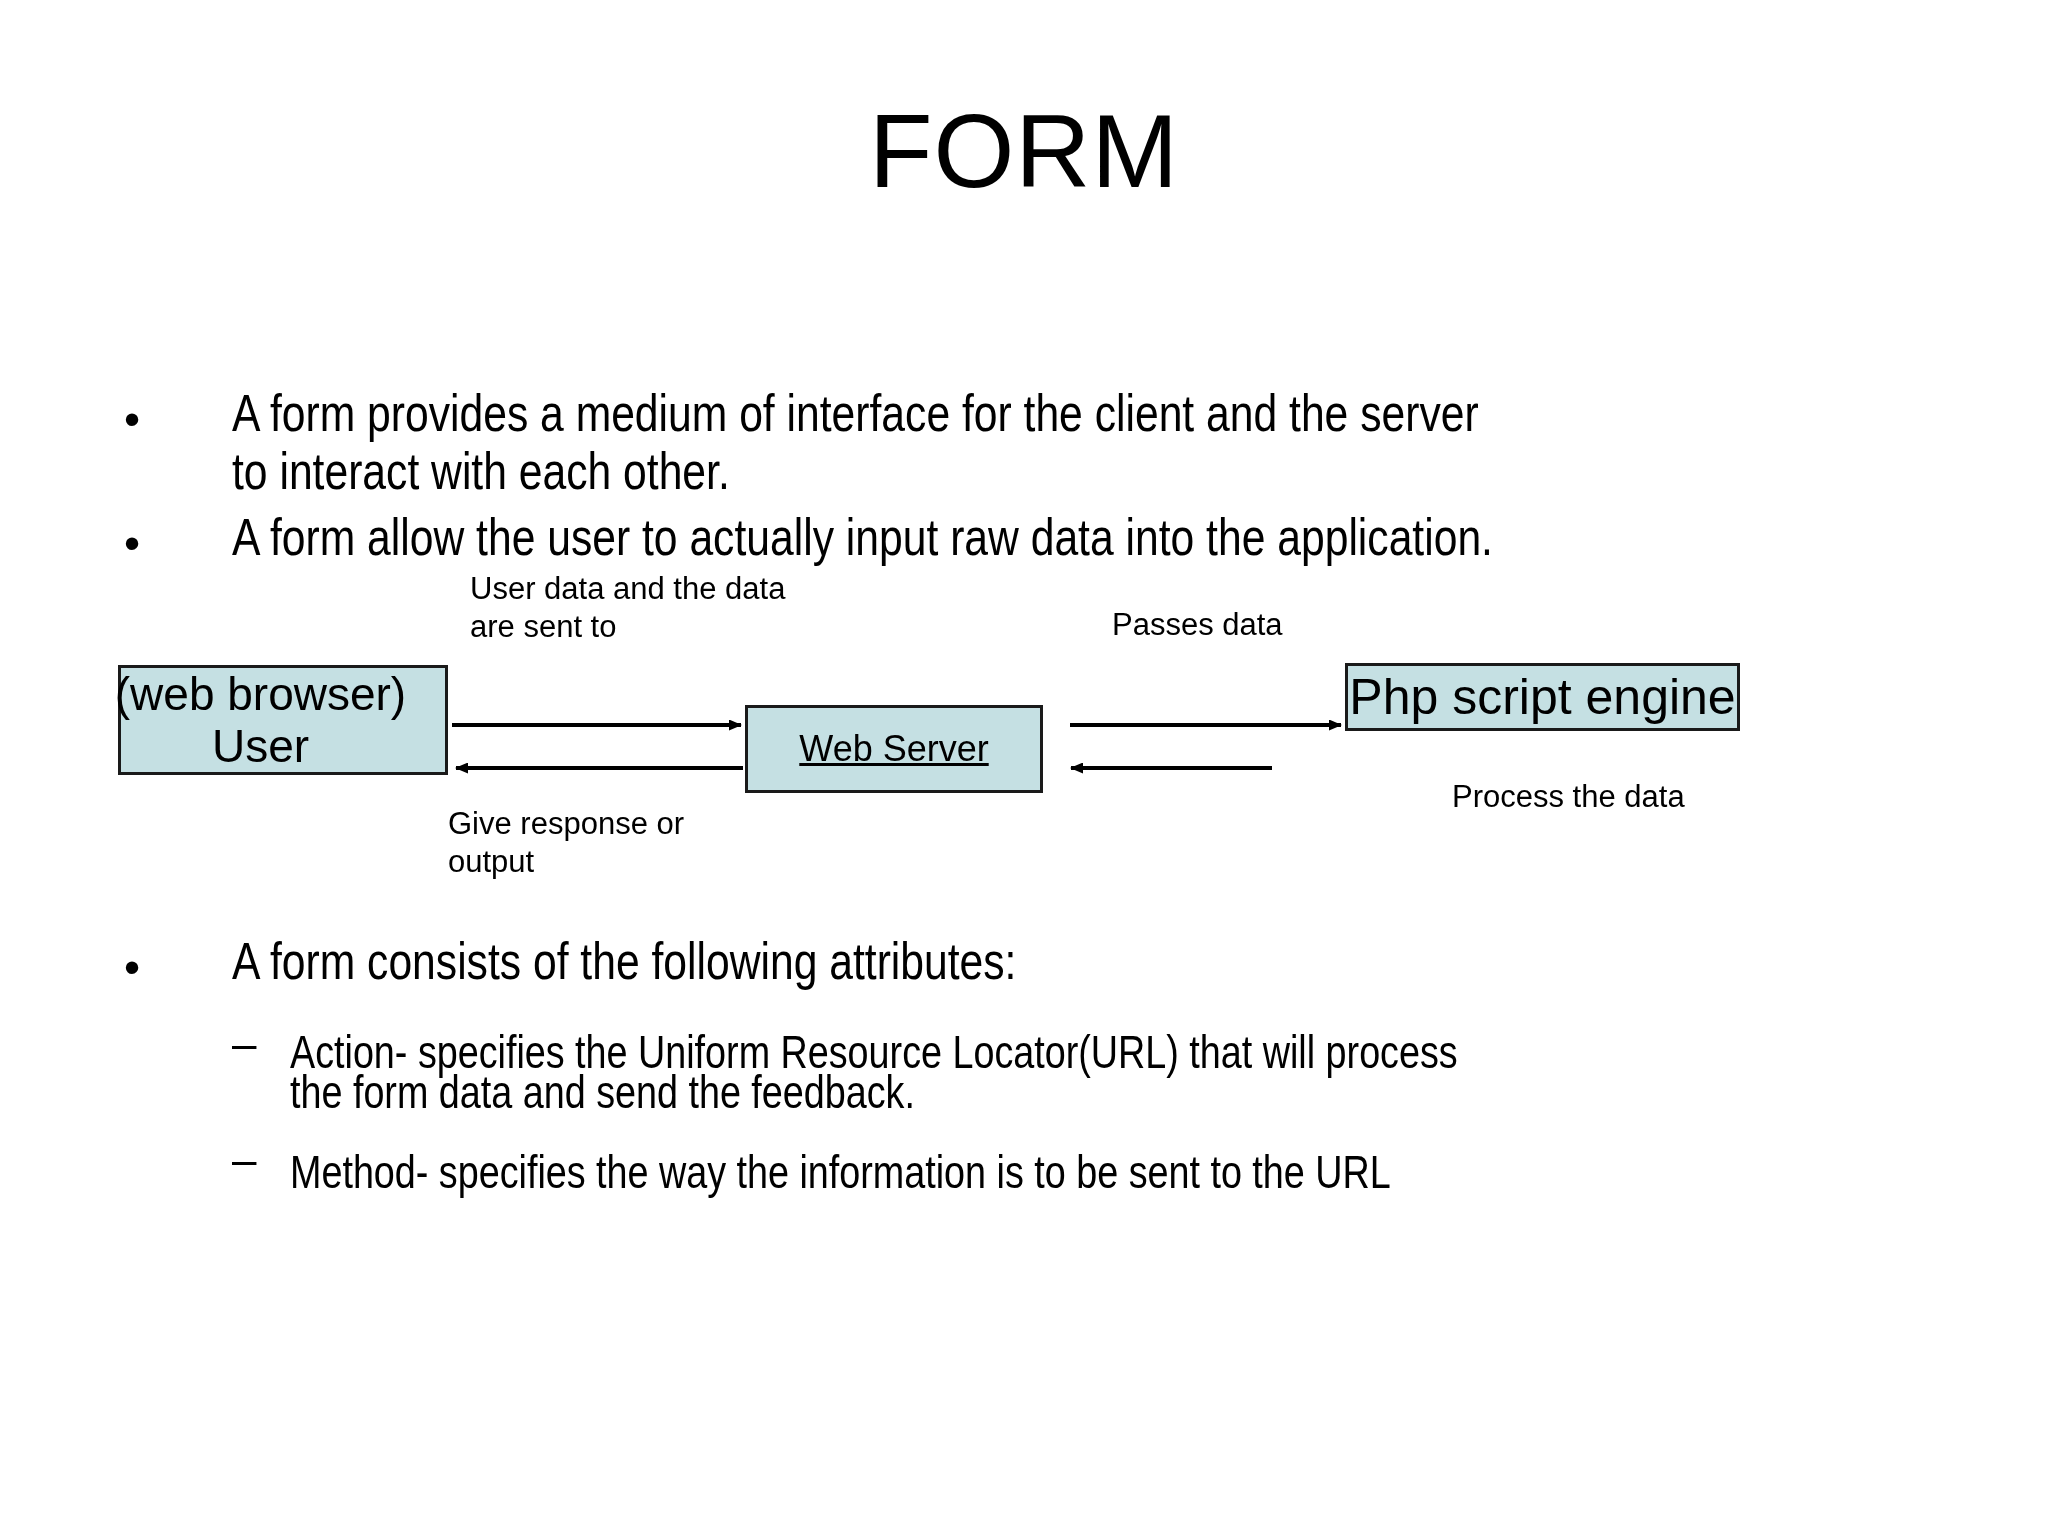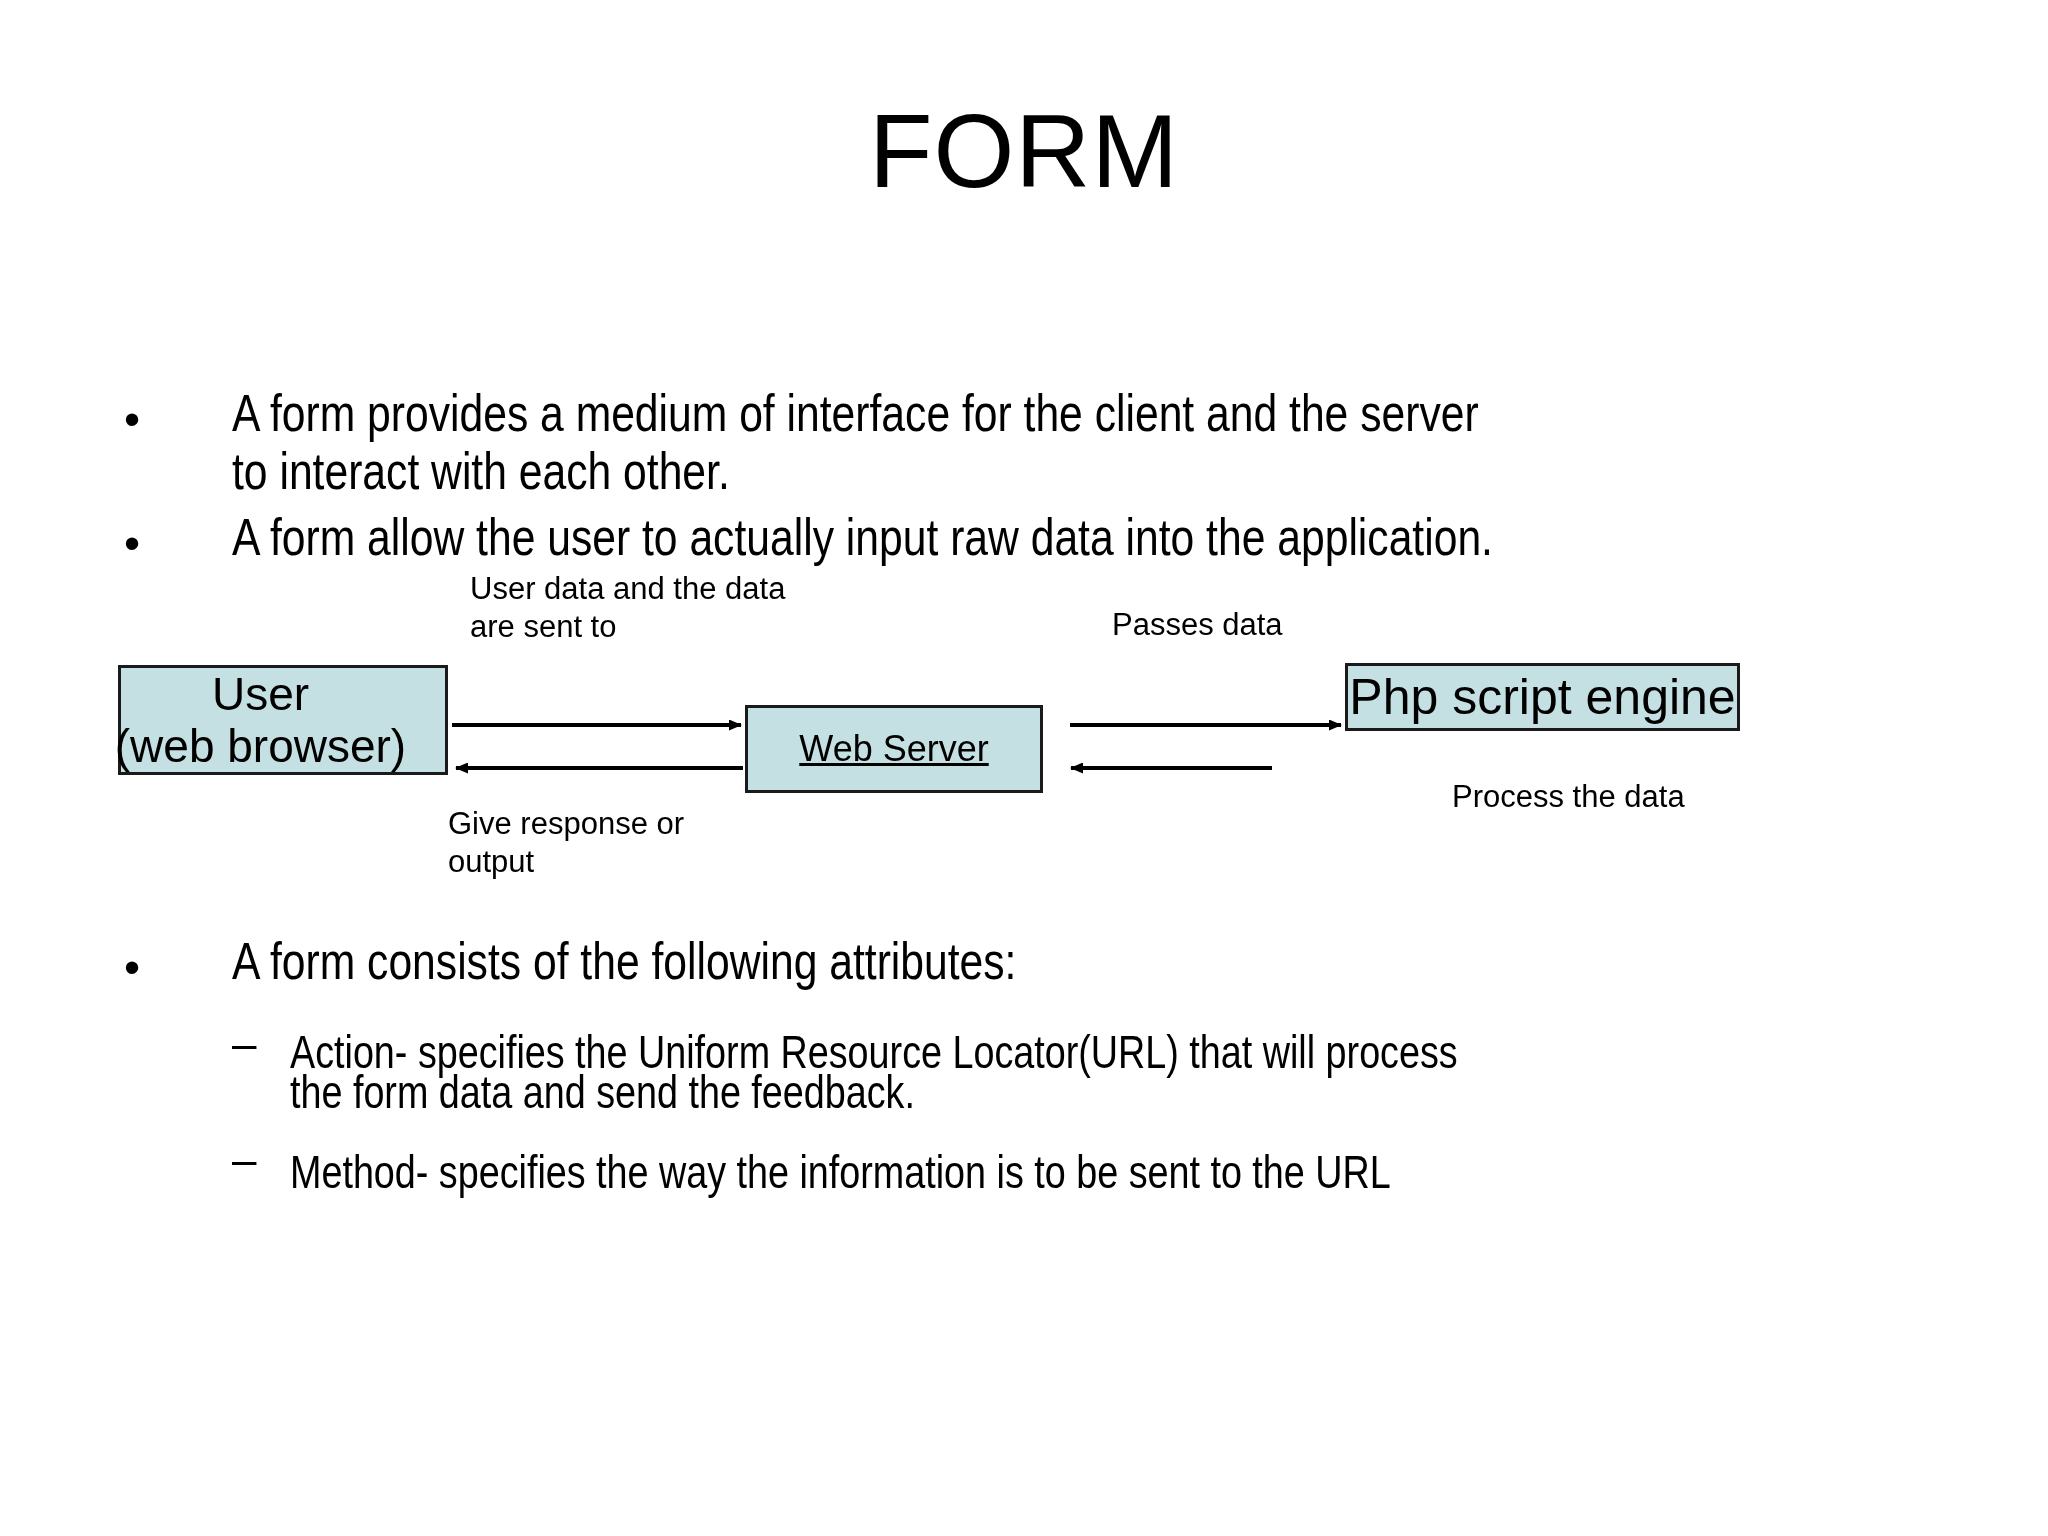--- a/index.html
+++ b/index.html
@@ -184,22 +184,22 @@
 
     <line x1="743" y1="198" x2="456" y2="198" stroke="#000000" stroke-width="4" marker-end="url(#ahL)"></line>
 
     <line x1="1070" y1="155" x2="1341" y2="155" stroke="#000000" stroke-width="4" marker-end="url(#ahR)"></line>
 
     <line x1="1272" y1="198" x2="1071" y2="198" stroke="#000000" stroke-width="4" marker-end="url(#ahL)"></line>
   </svg>
 
   <div class="dbox" id="box-user">
     <div class="box-lines">
+      <div>(web browser)</div>
       <div>User</div>
-      <div>(web browser)</div>
     </div>
   </div>
 
   <div class="dbox" id="box-webserver">Web Server</div>
 
   <div class="dbox" id="box-php">
     <span class="php-label">Php script engine</span>
   </div>
 
   <div class="dlabel" id="label-enter">User data and the data

